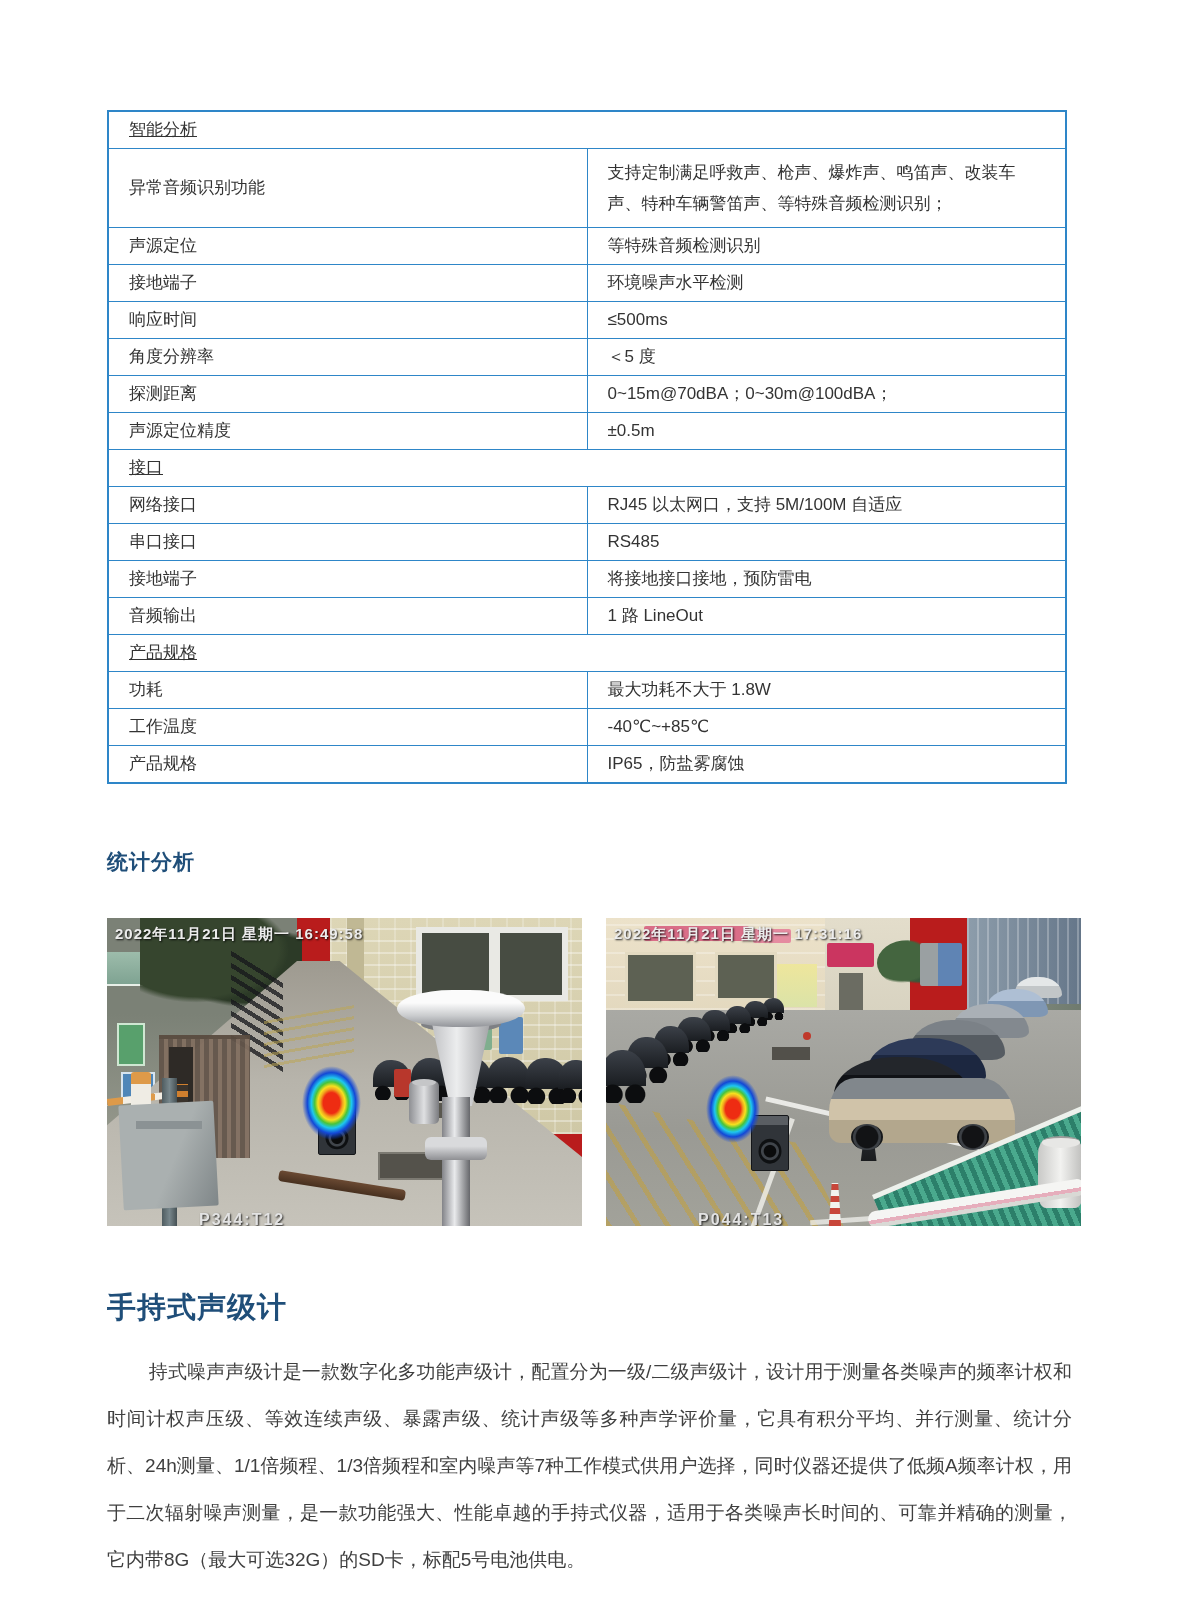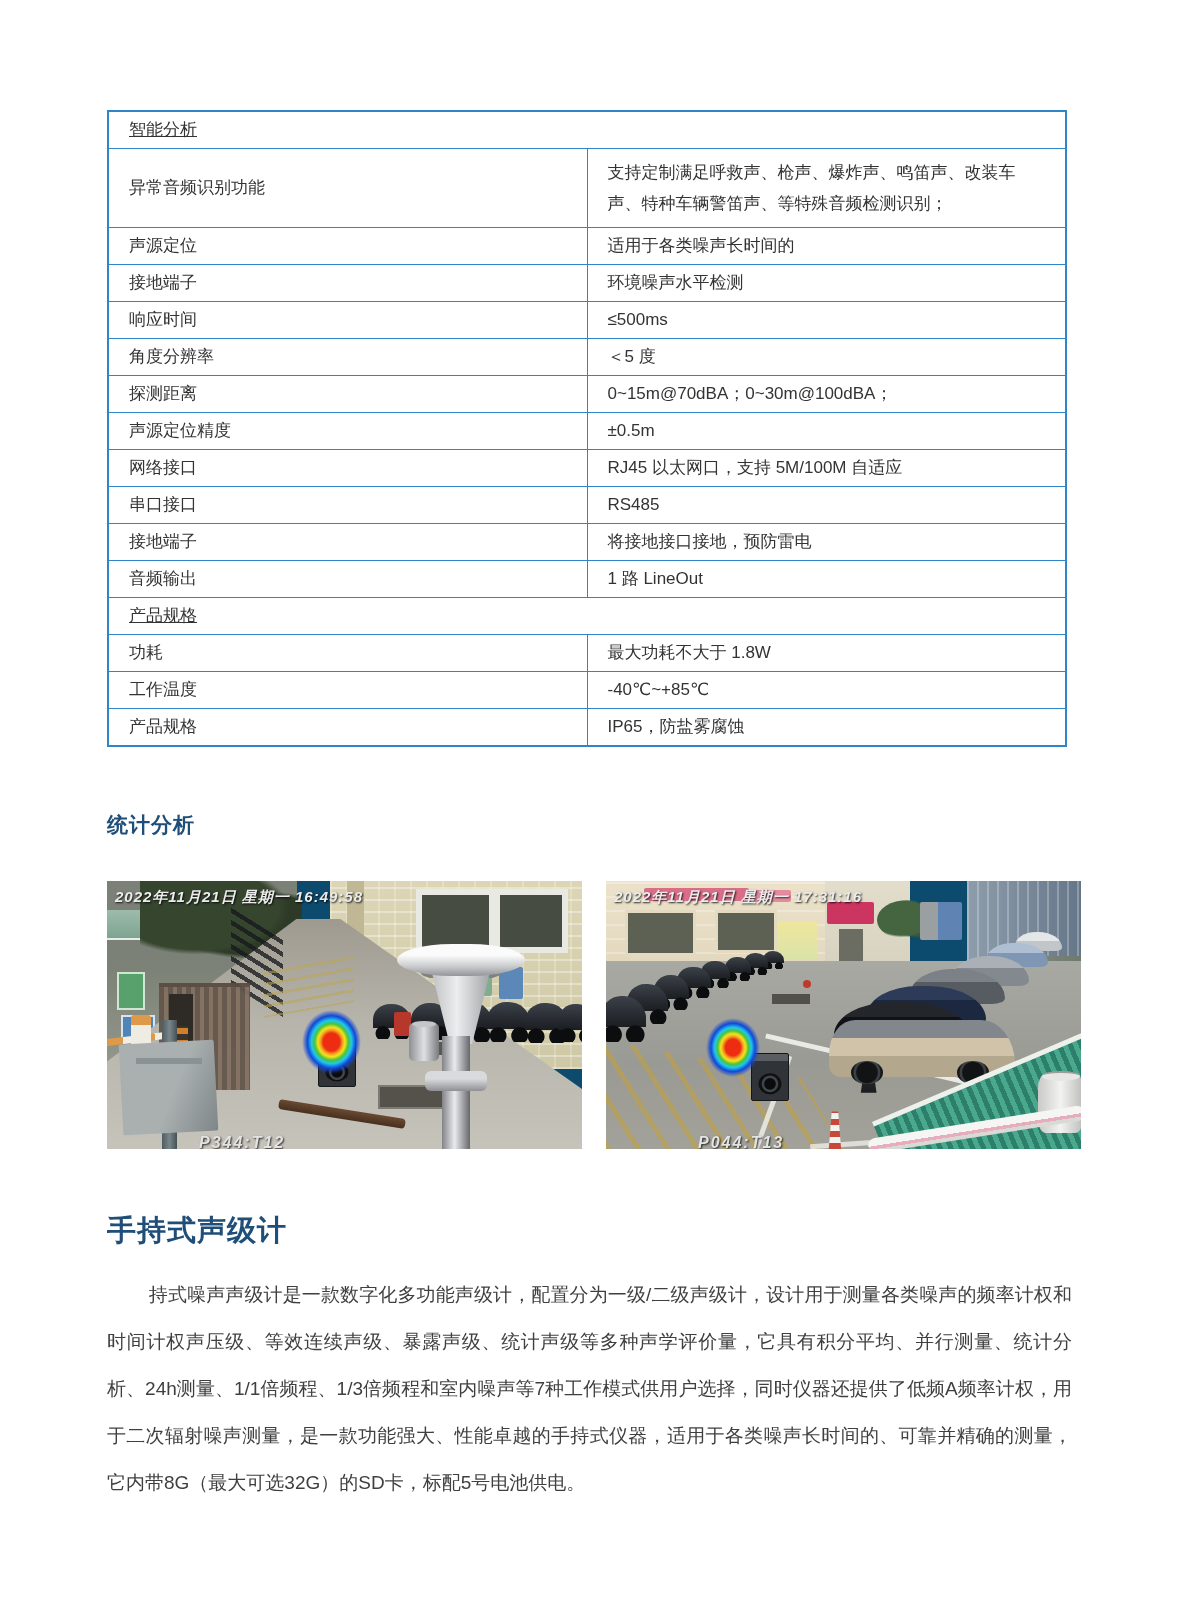--- a/index.html
+++ b/index.html
@@ -35,22 +35,22 @@
     letter-spacing:1px;
   }
   p.desc {
     margin-top:20px; width:965px; font-size:19px; line-height:47px;
     text-align:justify; text-indent:2.2em; color:#3f3f3f;
   }
 
   
   .cases { margin-top:42px; display:flex; gap:24px; }
   .scene {
-    position:relative; width:475px; height:268px; overflow:hidden;
-    background:#0c4a6e; flex:none;font-style:italic;
+    position:relative; width:475px; height:308px; overflow:hidden;
+    background:#b91c1c; flex:none;
   }
   .scene .abs { position:absolute; }
   .osd-time {
     position:absolute; top:7px; left:8px; z-index:40;
     font-size:15px; font-weight:bold; color:#ececec; letter-spacing:1px;
     text-shadow:1px 1px 2px rgba(0,0,0,.85);
   }
   .osd-label {
     position:absolute; bottom:-3px; left:92px; z-index:40;
     font-size:16px; font-weight:bold; color:#e3e3e3; letter-spacing:2px;
@@ -227,41 +227,44 @@
     <tbody id="spec-tbody">
         <tr class="section">
           <td colspan="2">智能分析</td>
         </tr>
         <tr>
           <td class="label">异常音频识别功能</td>
           <td class="tallval">支持定制满足呼救声、枪声、爆炸声、鸣笛声、改装车声、特种车辆警笛声、等特殊音频检测识别；</td>
         </tr>
         <tr>
           <td class="label">声源定位</td>
-          <td>适用于各类噪声长时间的</td>
+          <td>等特殊音频检测识别</td>
         </tr>
         <tr>
           <td class="label">接地端子</td>
           <td>环境噪声水平检测</td>
         </tr>
         <tr>
           <td class="label">响应时间</td>
           <td>≤500ms</td>
         </tr>
         <tr>
           <td class="label">角度分辨率</td>
           <td>＜5 度</td>
         </tr>
         <tr>
           <td class="label">探测距离</td>
           <td>0~15m@70dBA；0~30m@100dBA；</td>
         </tr>
         <tr>
           <td class="label">声源定位精度</td>
           <td>±0.5m</td>
+        </tr>
+        <tr class="section">
+          <td colspan="2">接口</td>
         </tr>
         <tr>
           <td class="label">网络接口</td>
           <td>RJ45 以太网口，支持 5M/100M 自适应</td>
         </tr>
         <tr>
           <td class="label">串口接口</td>
           <td>RS485</td>
         </tr>
         <tr>

